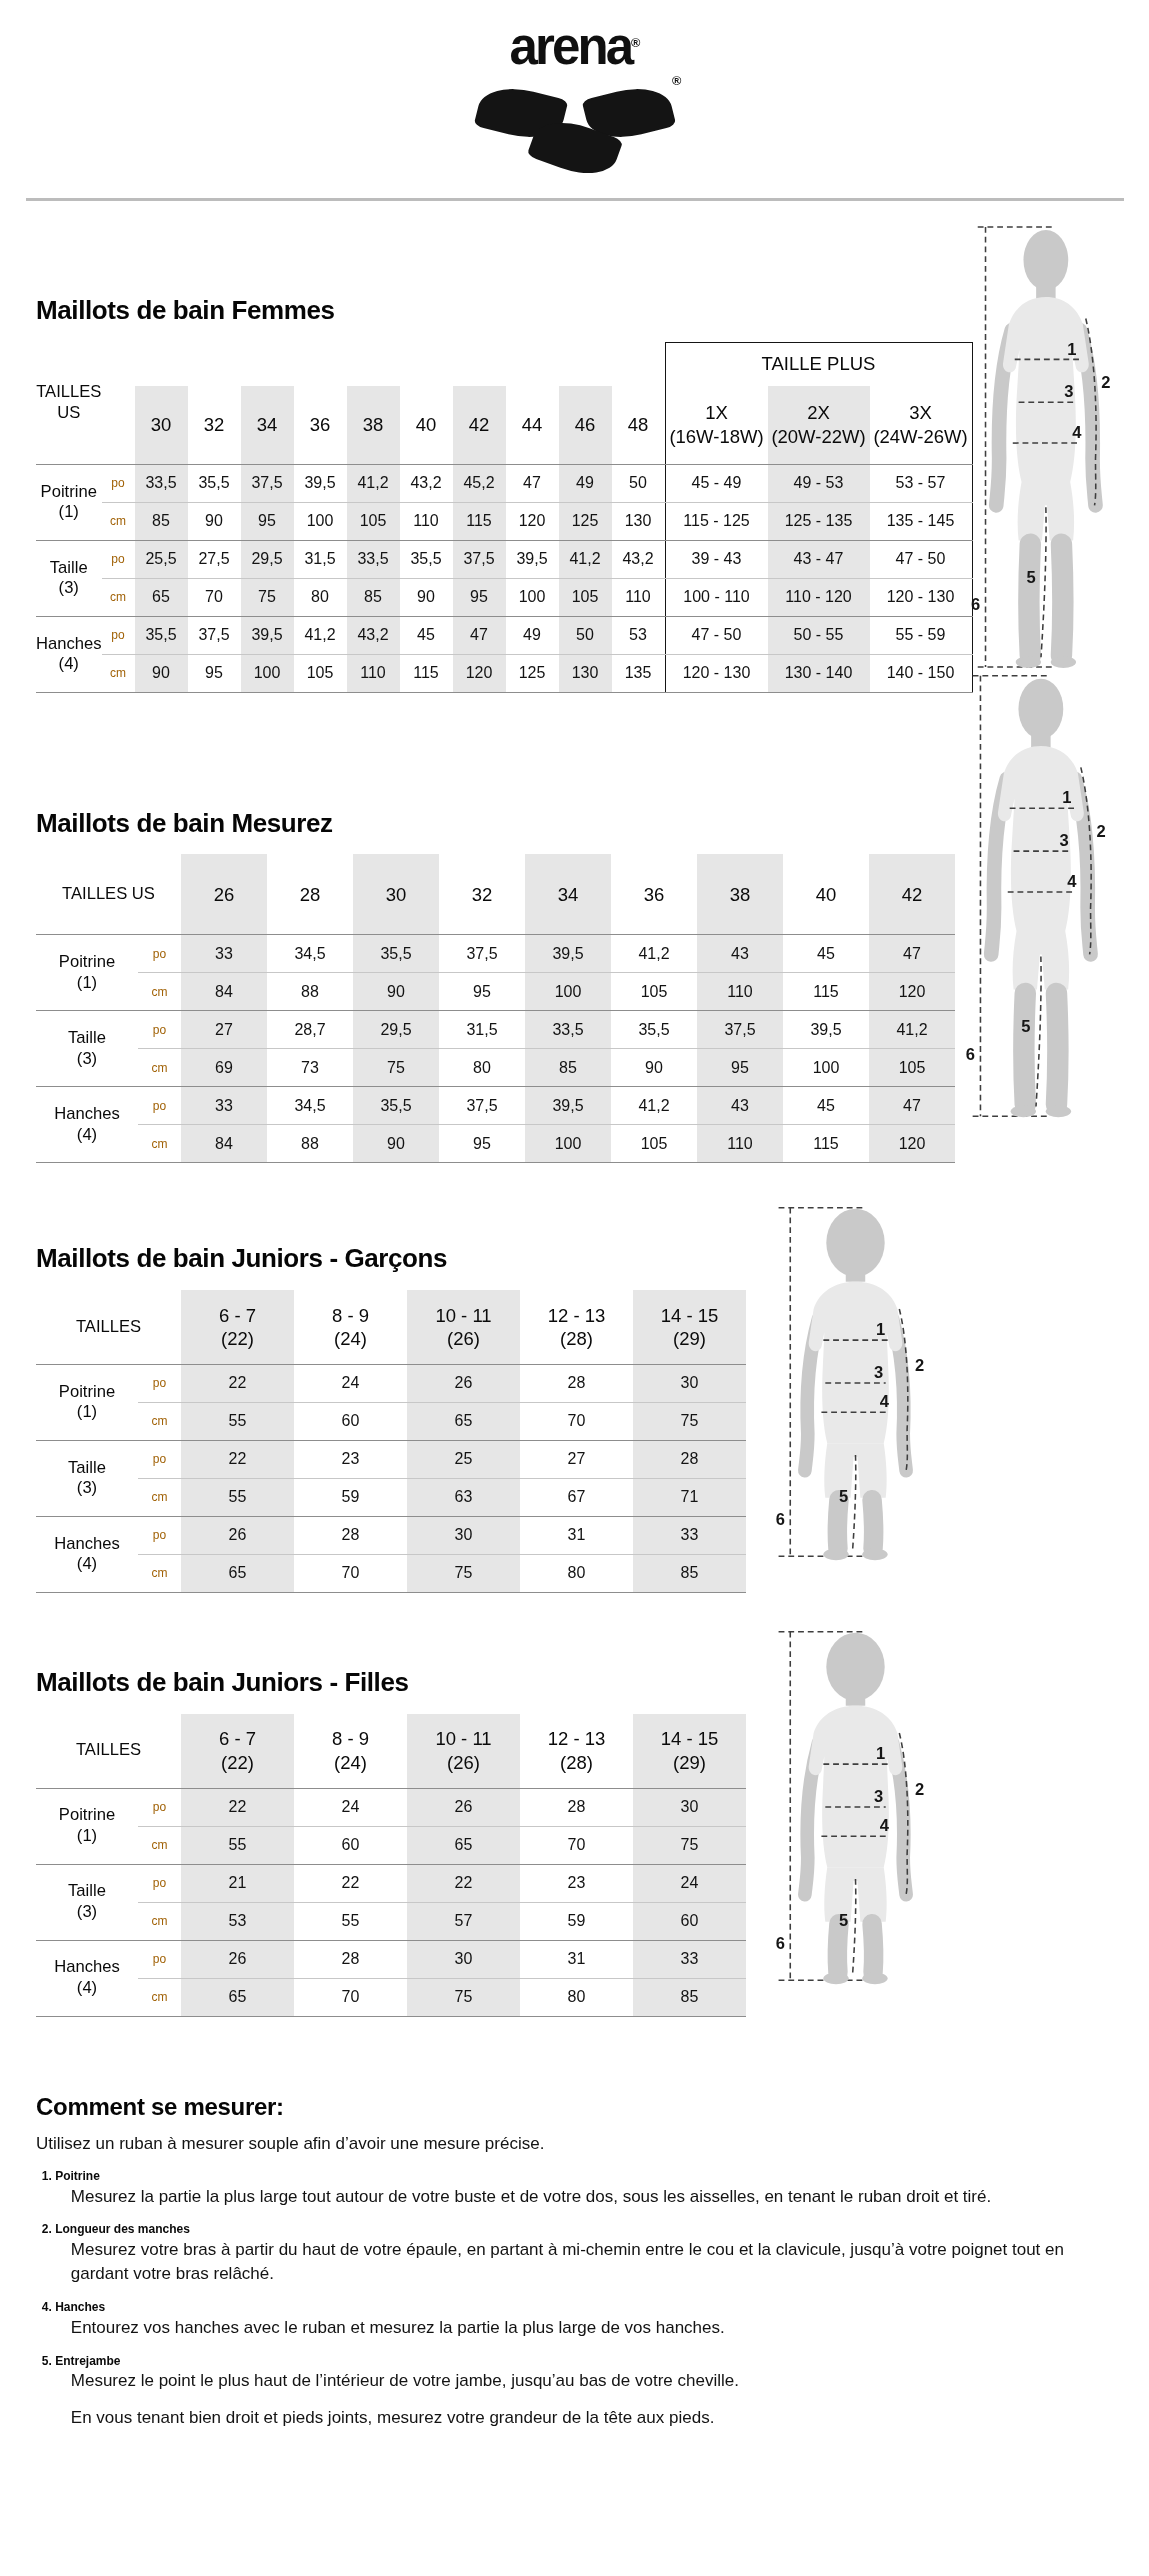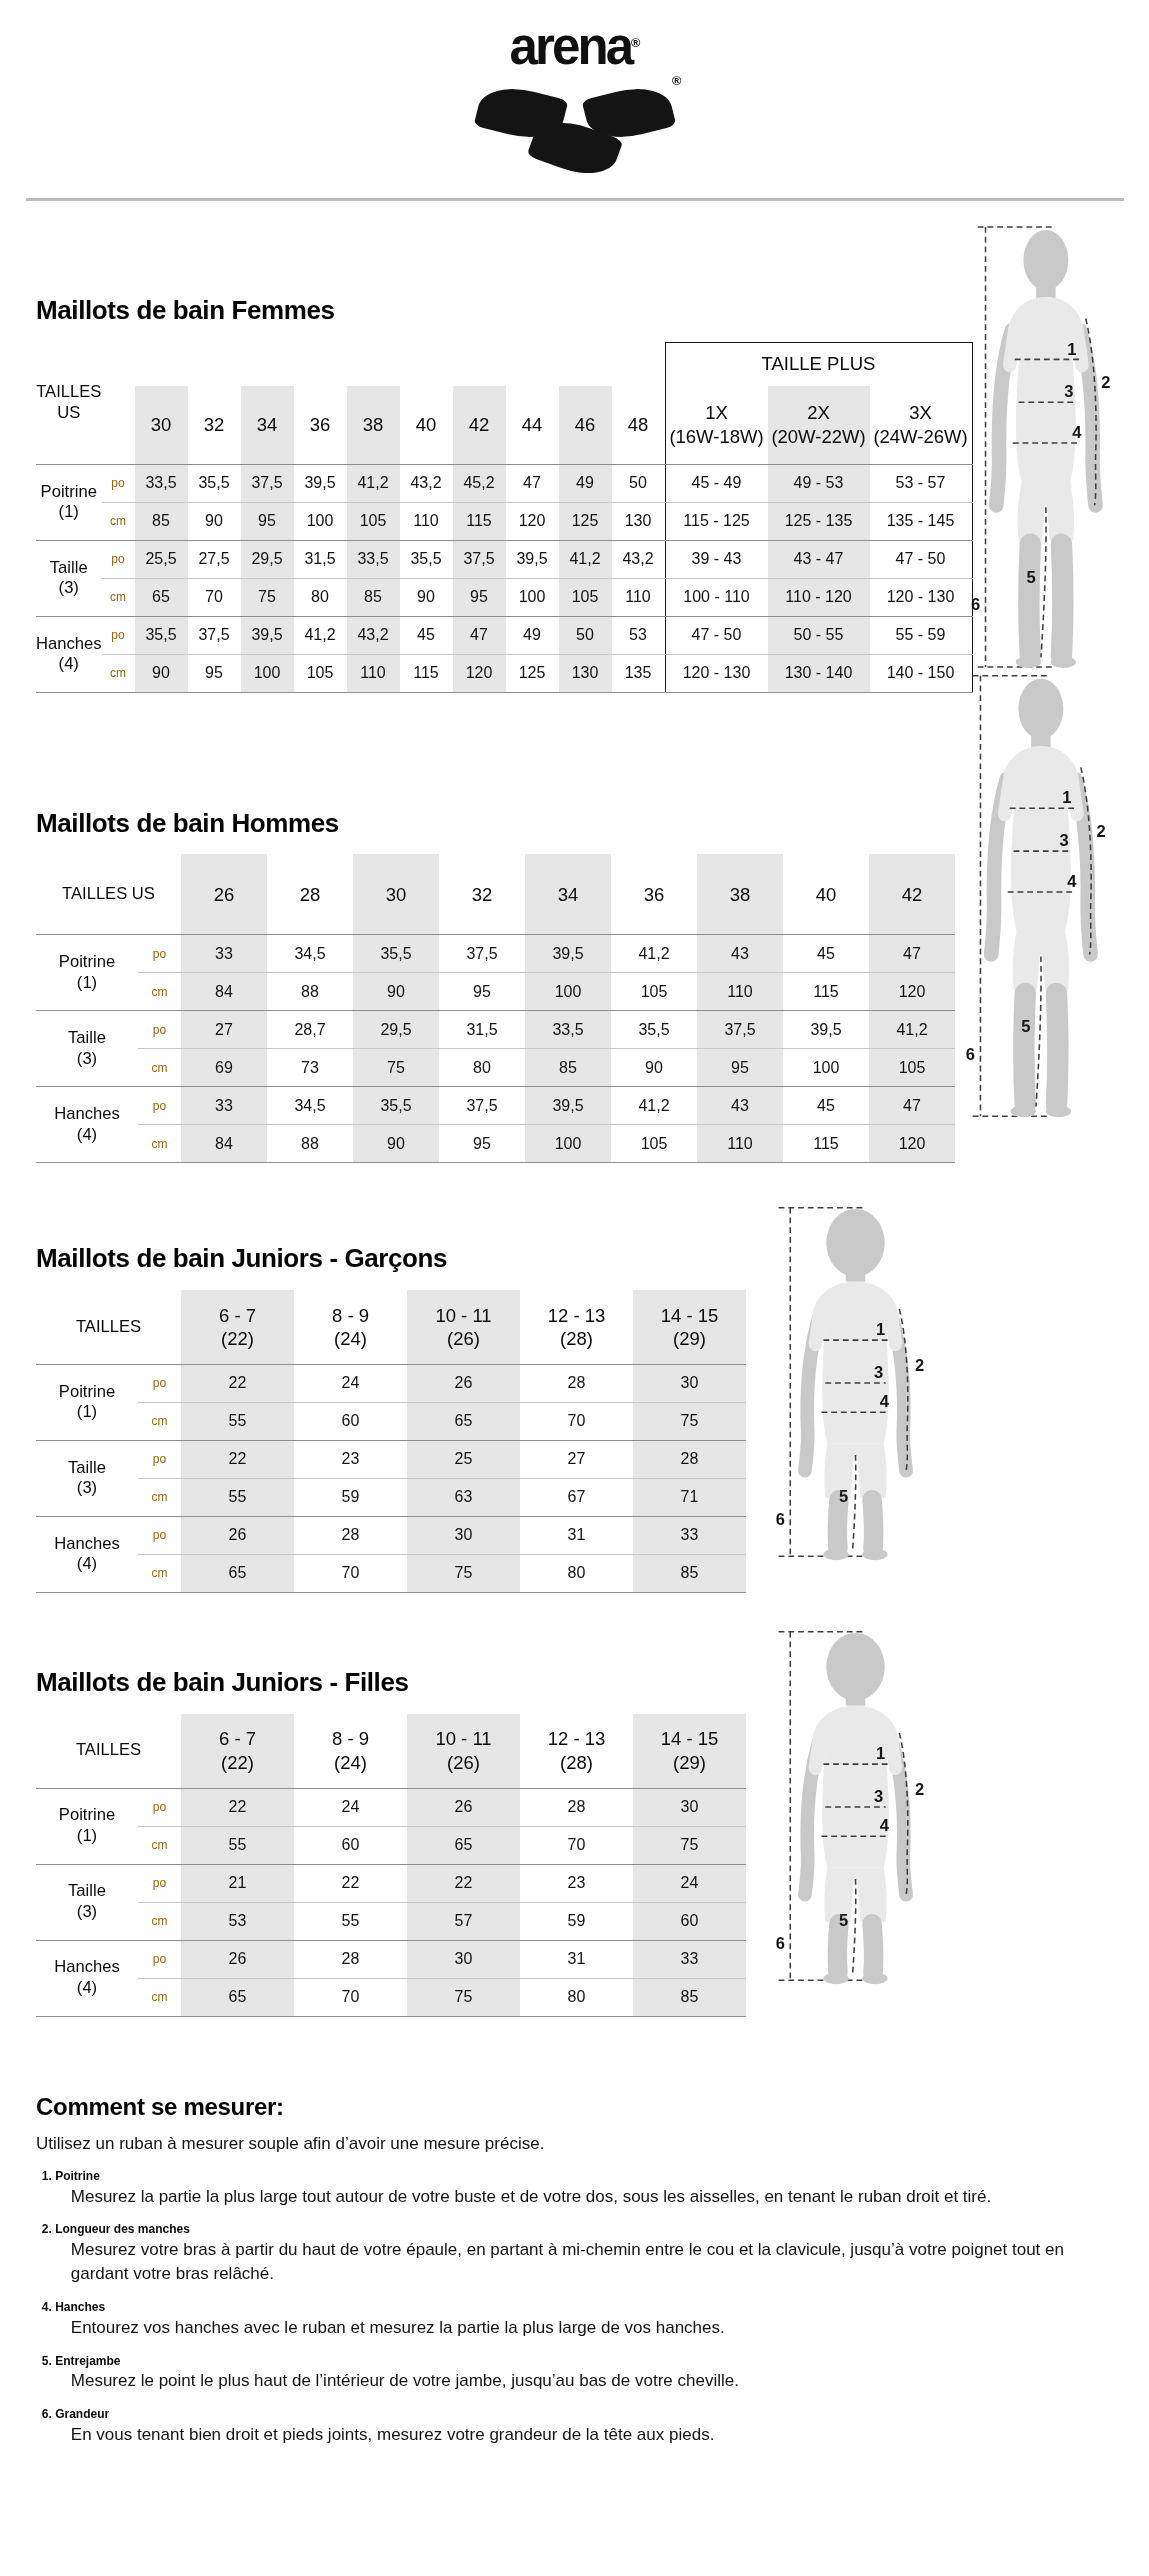--- a/index.html
+++ b/index.html
@@ -291,21 +291,21 @@
           </tr>
         </tbody>
       </table>
     </div>
   <svg class="figure" viewBox="0 0 150 470">
       <use href="#sil-adult"></use>
     </svg>
 </section>
 
 <section class="chart-section s-hommes">
-  <h2>Maillots de bain Hommes</h2>
+  <h2>Maillots de bain Mesurez</h2>
   <div class="table-host t-hommes">
       <table class="sz">
         <thead>
           <tr>
             <th class="lbl underline" colspan="2">TAILLES US</th>
             <th class="size underline shade">26</th>
             <th class="size underline">28</th>
             <th class="size underline shade">30</th>
             <th class="size underline">32</th>
             <th class="size underline shade">34</th>
@@ -618,17 +618,16 @@
   </div>
   <div class="howto-item">
     <div class="howto-title"><span>4.</span> <span>Hanches</span></div>
     <div class="howto-body">Entourez vos hanches avec le ruban et mesurez la partie la plus large de vos hanches.</div>
   </div>
   <div class="howto-item">
     <div class="howto-title"><span>5.</span> <span>Entrejambe</span></div>
     <div class="howto-body">Mesurez le point le plus haut de l’intérieur de votre jambe, jusqu’au bas de votre cheville.</div>
   </div>
   <div class="howto-item">
-    <div class="howto-title"><span>6.</span> <span>Grandeur</span></div>
     <div class="howto-body">En vous tenant bien droit et pieds joints, mesurez votre grandeur de la tête aux pieds.</div>
   </div>
 </section>
 
 
 </body></html>

